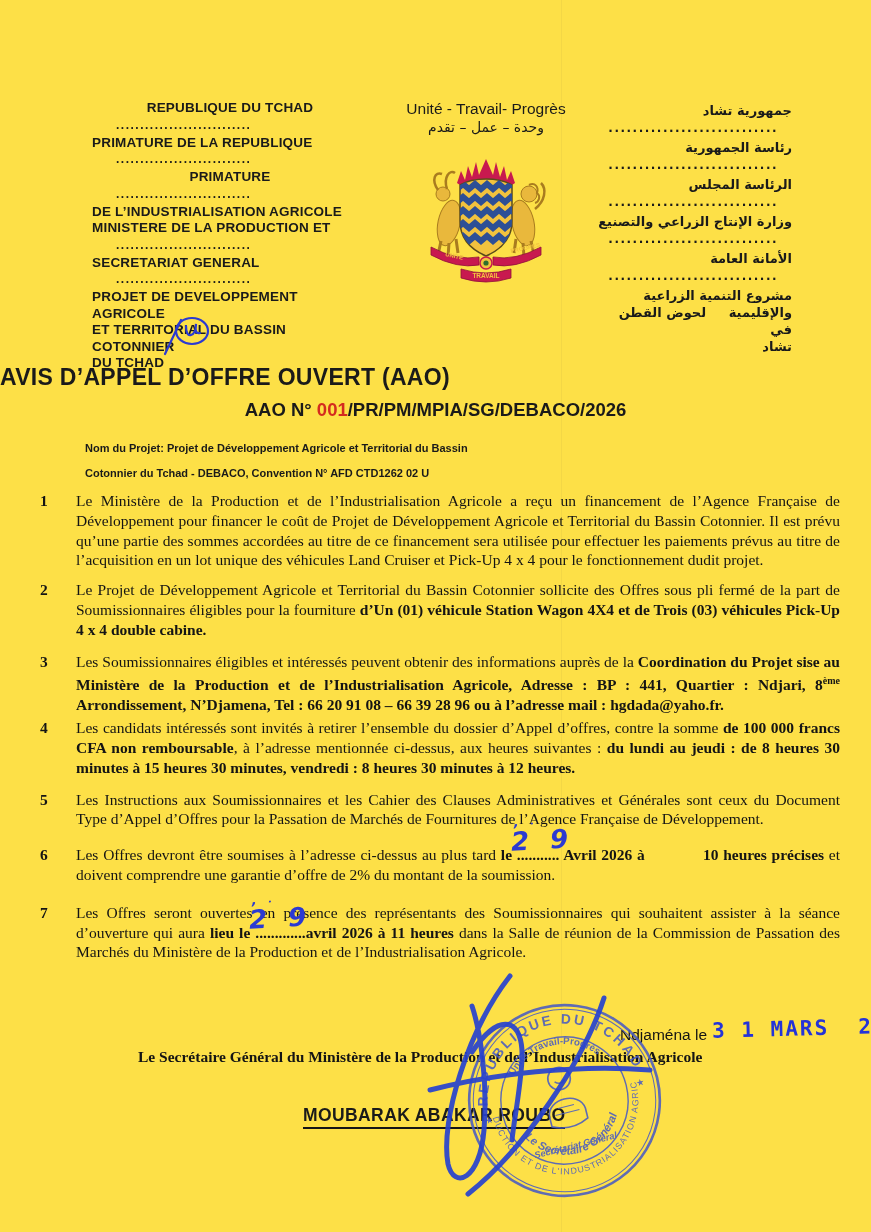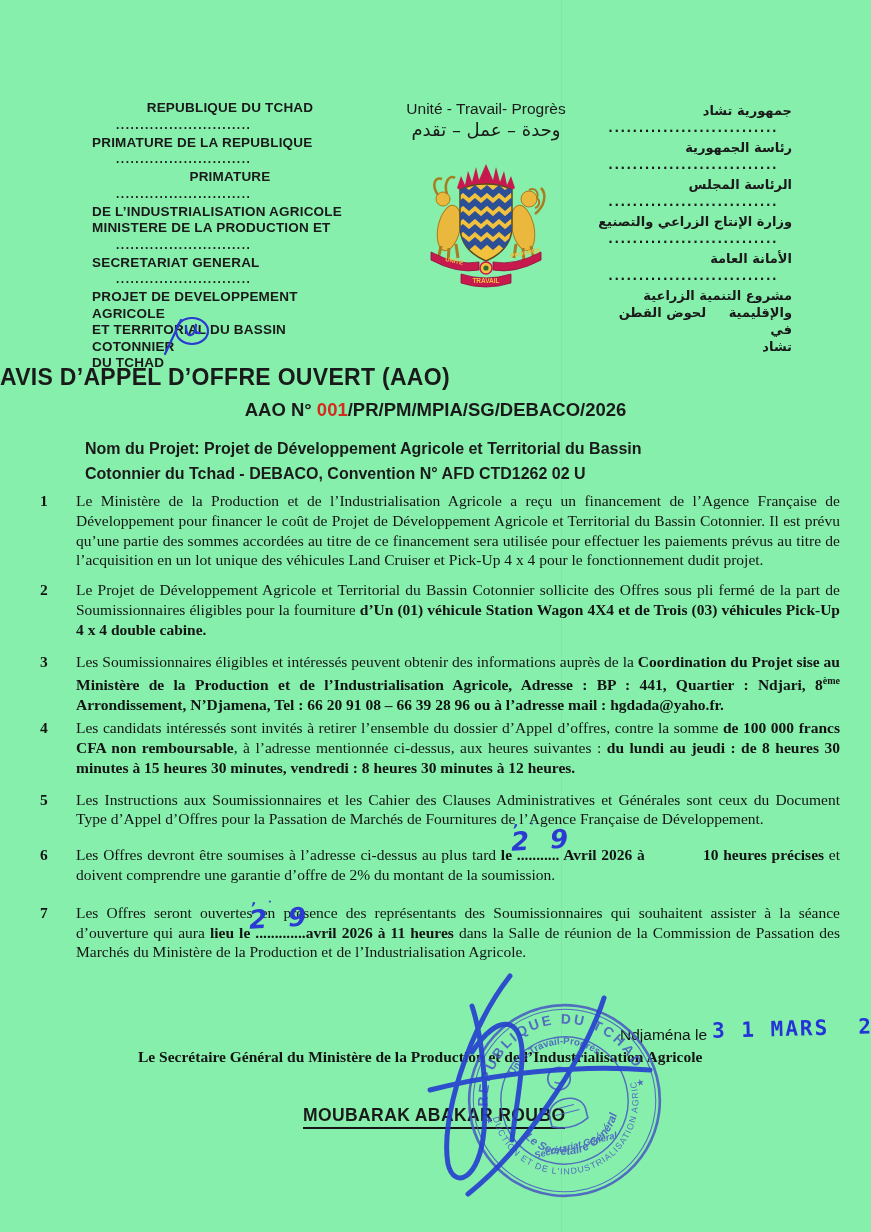--- a/index.html
+++ b/index.html
@@ -1,37 +1,37 @@
 <!DOCTYPE html>
 <html><head>
 <meta charset="utf-8">
 <style>
   html,body{margin:0;padding:0;background:#e8e8e8;}
-  .page{position:relative;width:871px;height:1232px;background:#86efac;margin:0 auto;
+  .page{position:relative;width:871px;height:1232px;background:#fde047;margin:0 auto;
         font-family:"Liberation Sans",sans-serif;color:#1a1a1a;overflow:hidden;}
   .fold{position:absolute;left:561px;top:0;width:1px;height:100%;background:rgba(50,50,50,.05);}
 
   
   .hcol-left{position:absolute;left:92px;top:100px;width:276px;font-weight:700;font-size:13.5px;line-height:16.5px;letter-spacing:.2px;}
   .hitem.ctr{text-align:center;}
   .hdots{font-weight:700;font-size:12px;line-height:9px;letter-spacing:1.5px;margin:4px 0 5px 24px;}
   .hcol-center{position:absolute;left:386px;top:100px;width:200px;text-align:center;}
   .motto-fr{font-weight:400;font-size:15.5px;}
-  .motto-ar{font-family:"DejaVu Sans",sans-serif;font-size:18px;margin-top:1px;}
+  .motto-ar{font-family:"DejaVu Sans",sans-serif;font-size:14px;margin-top:1px;}
   .emblem{margin-top:14px;}
   .hcol-right{position:absolute;left:596px;top:102px;width:196px;direction:rtl;text-align:right;
               font-family:"DejaVu Sans",sans-serif;font-weight:700;font-size:13px;line-height:17px;}
   .adots{direction:ltr;font-weight:700;font-size:12px;line-height:9px;letter-spacing:1.5px;margin:5px 14px 6px 0;}
   .paraph{position:absolute;left:158px;top:314px;}
 
   
   .t1{position:absolute;top:364px;left:0;width:100%;text-align:left;font-size:23px;font-weight:700;letter-spacing:.3px;}
   .t2{position:absolute;top:399px;left:0;width:100%;text-align:center;font-size:18.5px;font-weight:700;}
   .t2 .red{color:#d42b1f;}
-  .project{position:absolute;top:436px;left:85px;width:705px;font-size:16px;font-weight:700;line-height:25px;}
+  .project{position:absolute;top:436px;left:85px;width:705px;font-size:11px;font-weight:700;line-height:25px;}
 
   
   .plist{position:absolute;top:491px;left:40px;width:800px;font-family:"Liberation Serif",serif;
          font-size:15.5px;line-height:19.8px;color:#141414;}
   .para{display:flex;}
   .para:nth-child(1){margin-bottom:10px;}
   .para:nth-child(2){margin-bottom:12px;}
   .para:nth-child(3){margin-bottom:3px;}
   .para:nth-child(4){margin-bottom:12px;}
   .para:nth-child(5){margin-bottom:16px;}

